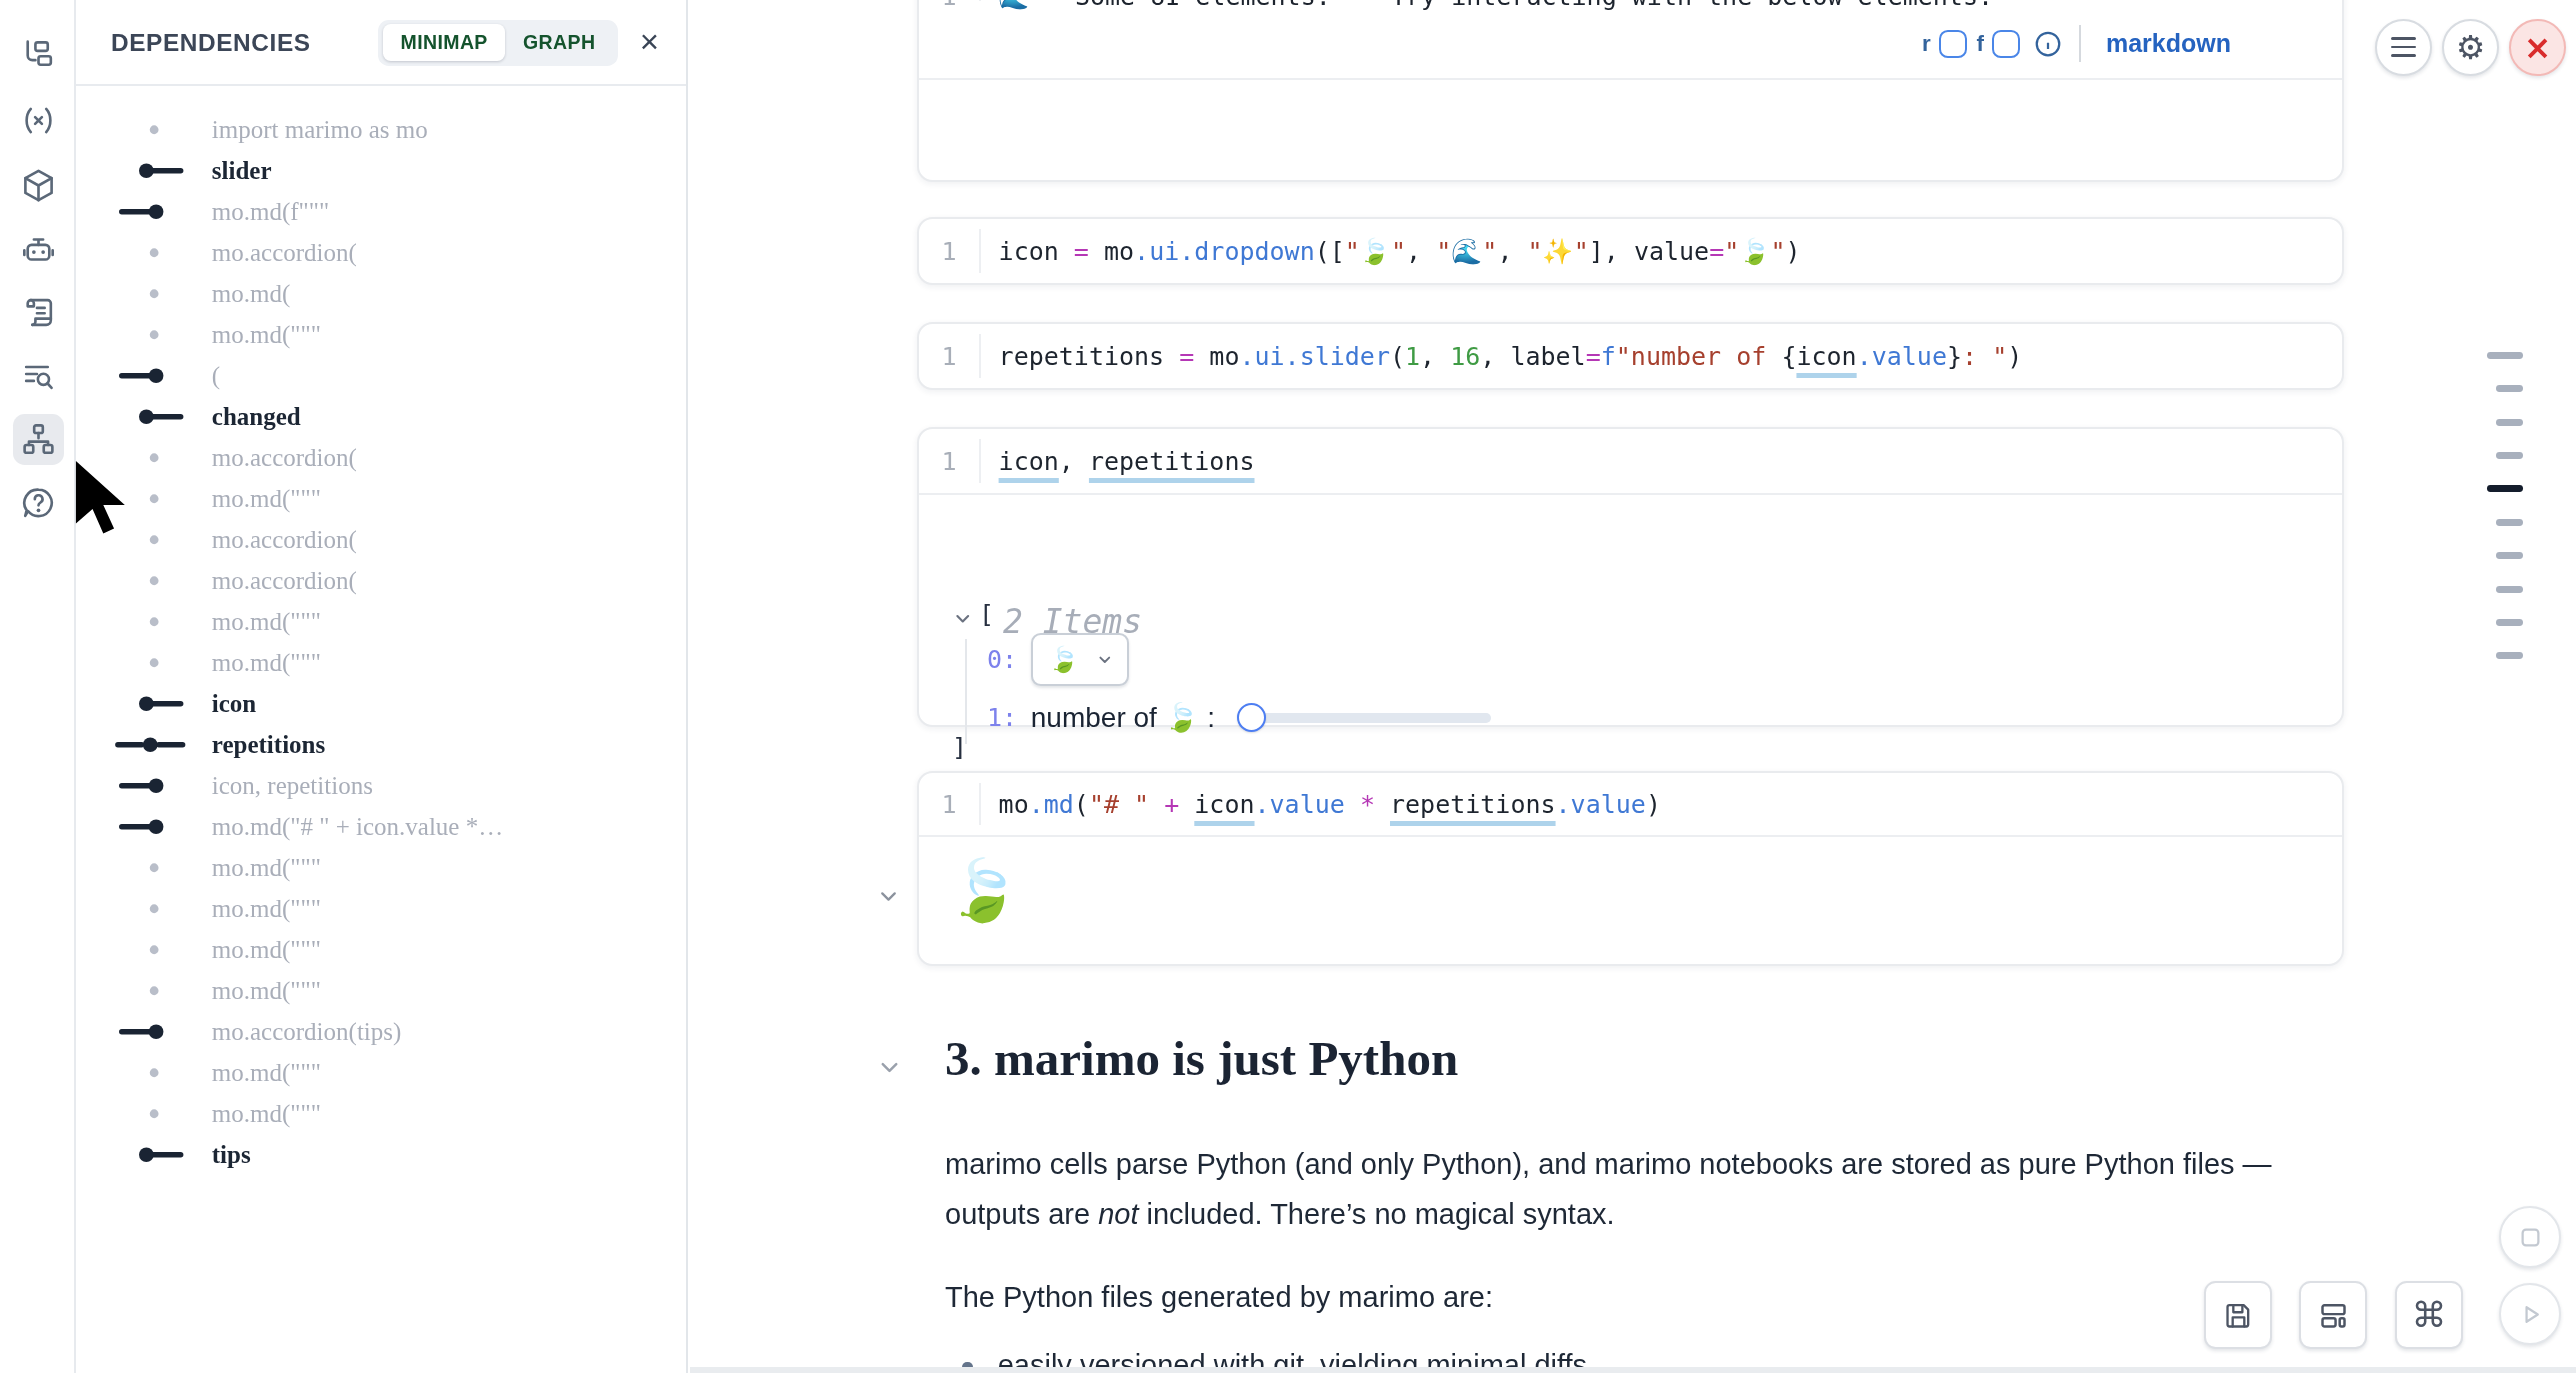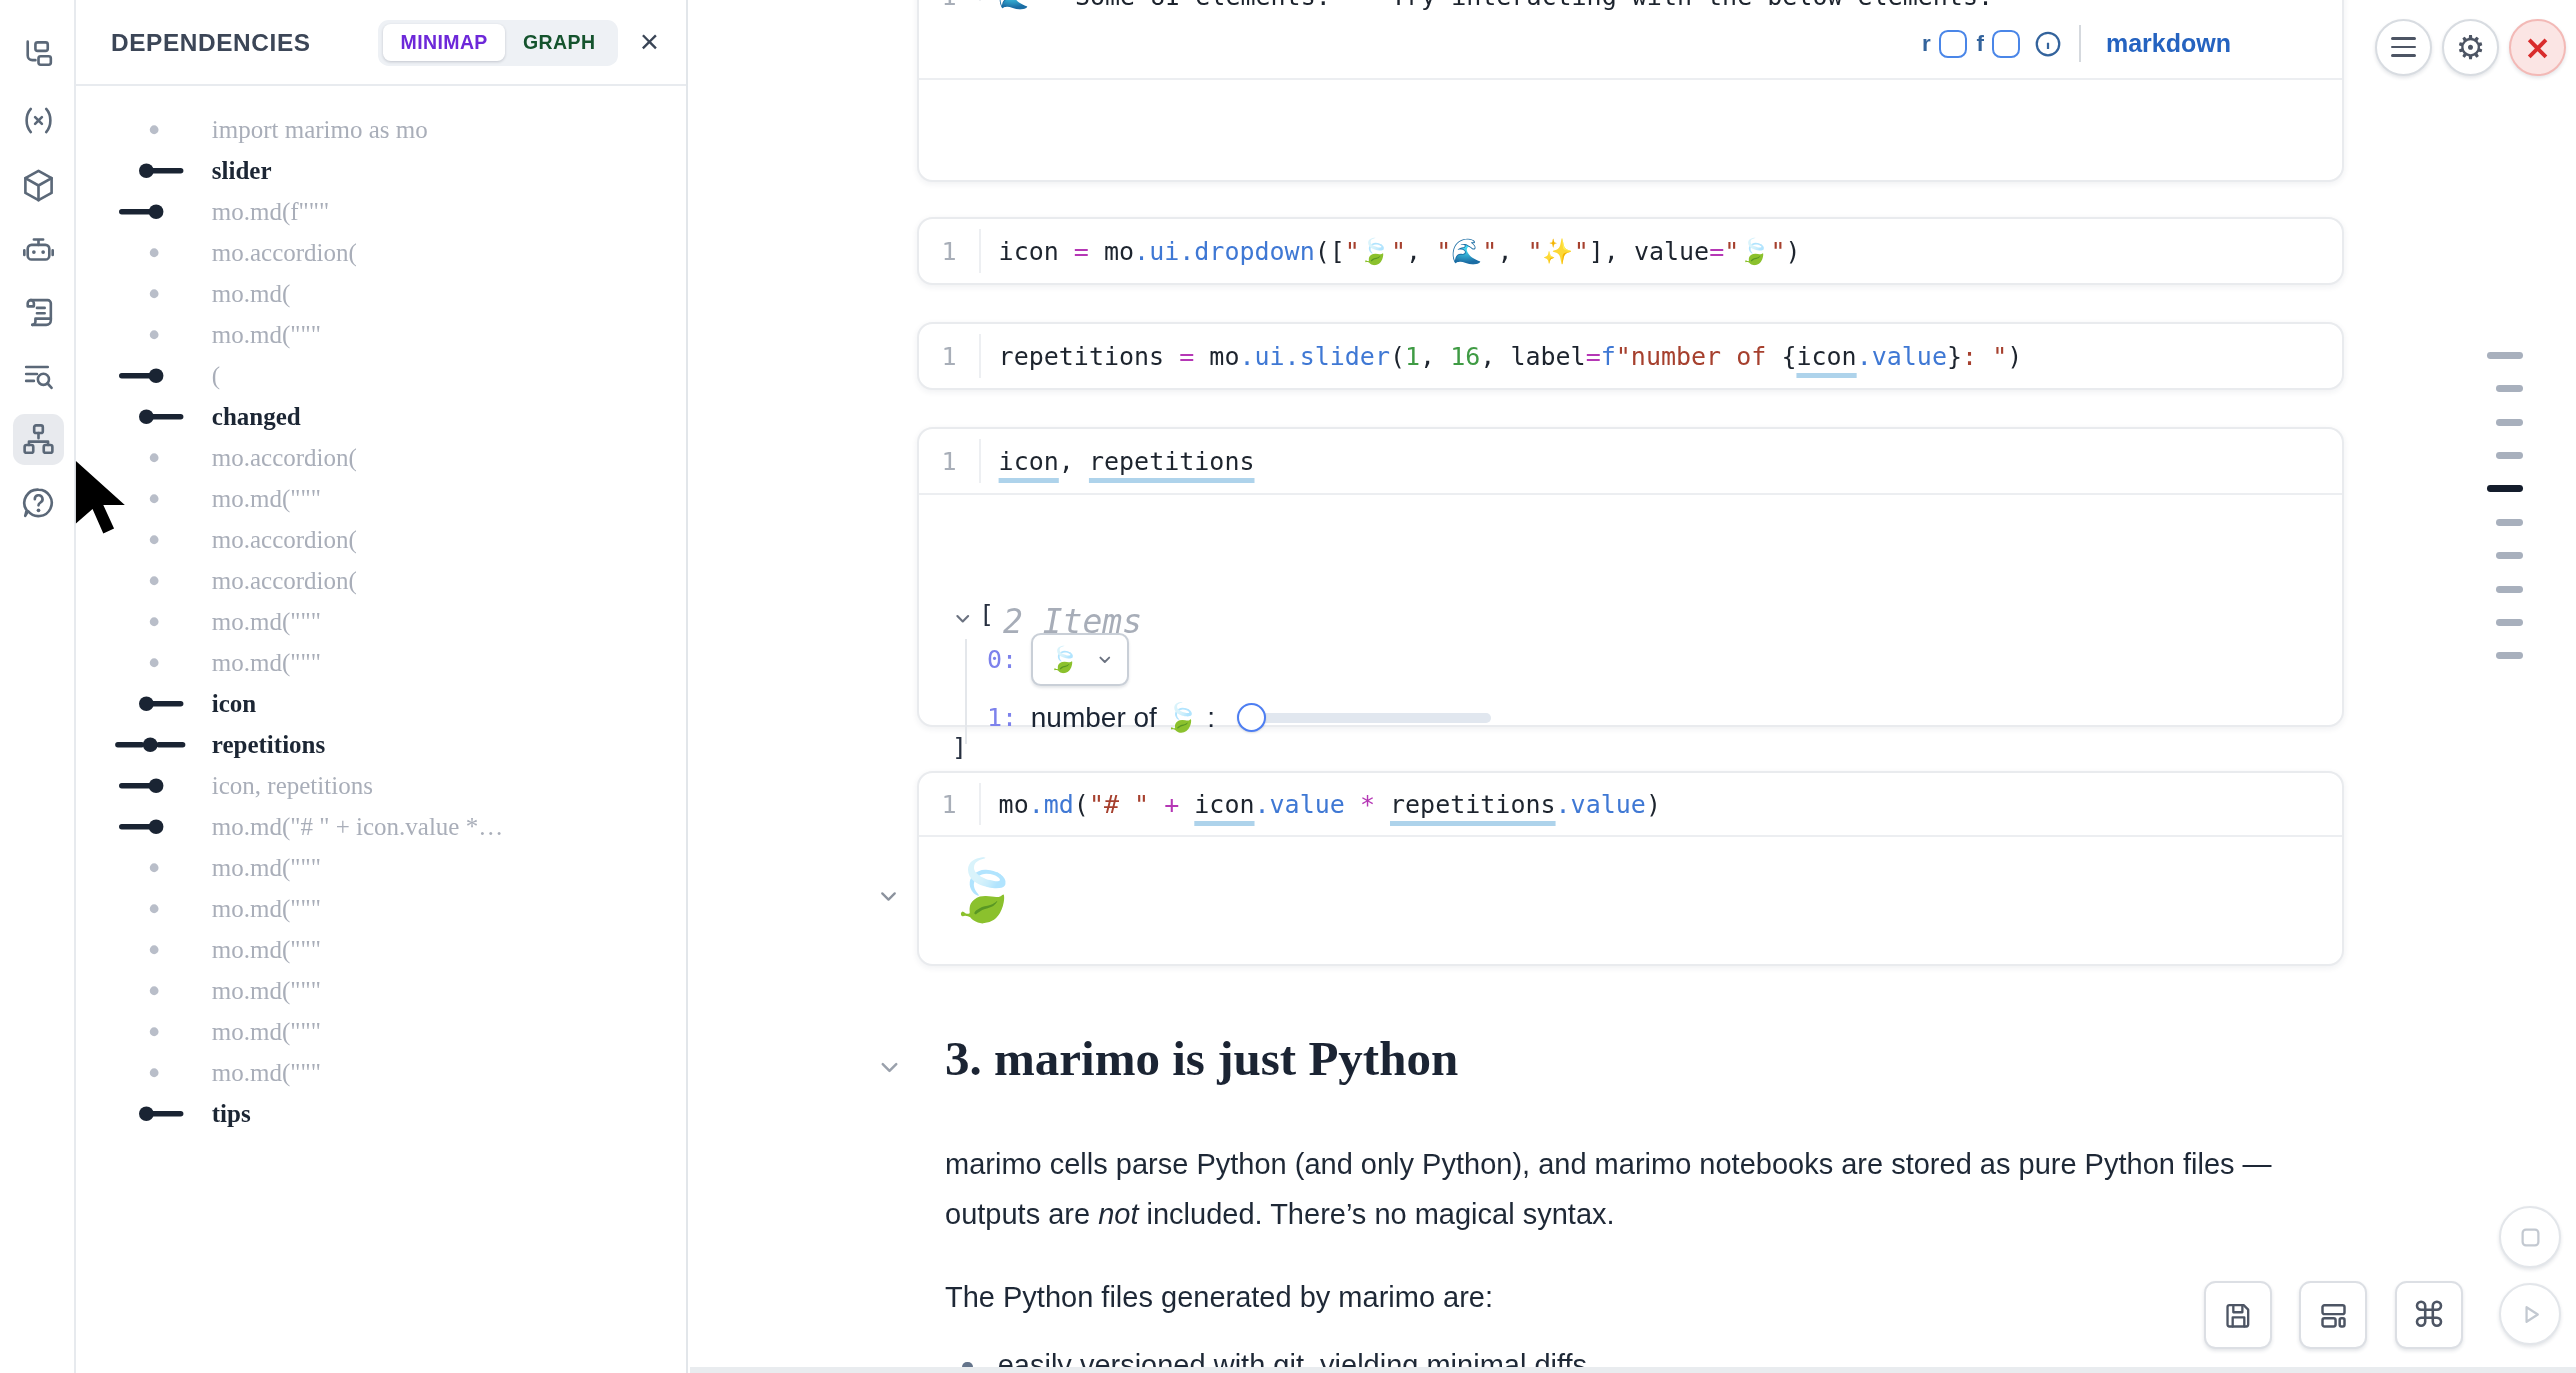--- a/index.html
+++ b/index.html
@@ -14,21 +14,21 @@
 
   
   .cursor{position:absolute;left:72px;top:459px;z-index:50;pointer-events:none}
 
   
   .panel{position:absolute;left:76px;top:0;width:612px;height:1374px;background:#fff;border-right:2px solid #e2e6ea;z-index:4}
   .panel-header{position:relative;height:86px;border-bottom:2px solid #e8ebef}
   .panel-title{position:absolute;left:35px;top:29px;font-size:24.4px;font-weight:700;letter-spacing:0.6px;color:#3c4657}
   .tabs{position:absolute;left:302px;top:19.5px;display:flex;align-items:center;background:#eef1f5;border-radius:10.7px;padding:4.9px}
   .tab{border:none;background:transparent;font-family:"Liberation Sans",sans-serif;font-size:19.5px;font-weight:700;letter-spacing:0.4px;color:#14532d;padding:6.8px 17.6px;border-radius:7.8px;cursor:pointer}
-  .tab.active{background:#fff;color:#6d28d9;box-shadow:0 1px 2.9px rgba(20,30,50,.2)}
+  .tab.active{background:#fff;color:#14532d;box-shadow:0 1px 2.9px rgba(20,30,50,.2)}
   .panel-close{position:absolute;left:552px;top:19.5px;width:43px;height:43px;border:none;background:transparent;font-size:33px;line-height:43px;color:#3a4556;cursor:pointer}
   .dep-list{position:absolute;top:88px;left:0;right:2px;bottom:0;padding-top:21.5px;overflow:hidden}
   .dep-row{height:41px;display:flex;align-items:center;cursor:pointer}
   .dep-marker{width:90px;margin-left:39px;flex:0 0 auto;display:flex;align-items:center}
   .dep-label{font-family:Liberation Serif, serif;font-size:25px;color:#a9aeb9;margin-left:6.8px;white-space:pre}
   .dep-row.emph .dep-label{color:#1c2634;font-weight:700}
 
   
   .card{position:absolute;left:917px;width:1427px;background:#fff;border:2px solid #e9ebee;border-radius:15.6px;box-shadow:0 2px 5.9px rgba(25,39,64,.07)}
   .code-row{display:flex;align-items:center;height:100%}
@@ -379,20 +379,29 @@
         <span class="dep-marker">
           <svg width="90" height="19.5" viewBox="0 0 92 20">
             <circle cx="40" cy="10" r="4.5" fill="#b9bec9"></circle>
           </svg>
         </span>
         <span class="dep-label">mo.md("""</span>
       </div>
       <div class="dep-row">
         <span class="dep-marker">
           <svg width="90" height="19.5" viewBox="0 0 92 20">
+            <rect x="4" y="7.2" width="38" height="5.6" rx="2.8" fill="#1a2433"></rect>
+            <circle cx="42" cy="10" r="7.5" fill="#1a2433"></circle>
+          </svg>
+        </span>
+        <span class="dep-label">mo.accordion(tips)</span>
+      </div>
+      <div class="dep-row">
+        <span class="dep-marker">
+          <svg width="90" height="19.5" viewBox="0 0 92 20">
             <circle cx="40" cy="10" r="4.5" fill="#b9bec9"></circle>
           </svg>
         </span>
         <span class="dep-label">mo.md("""</span>
       </div>
       <div class="dep-row">
         <span class="dep-marker">
           <svg width="90" height="19.5" viewBox="0 0 92 20">
             <circle cx="40" cy="10" r="4.5" fill="#b9bec9"></circle>
           </svg>

